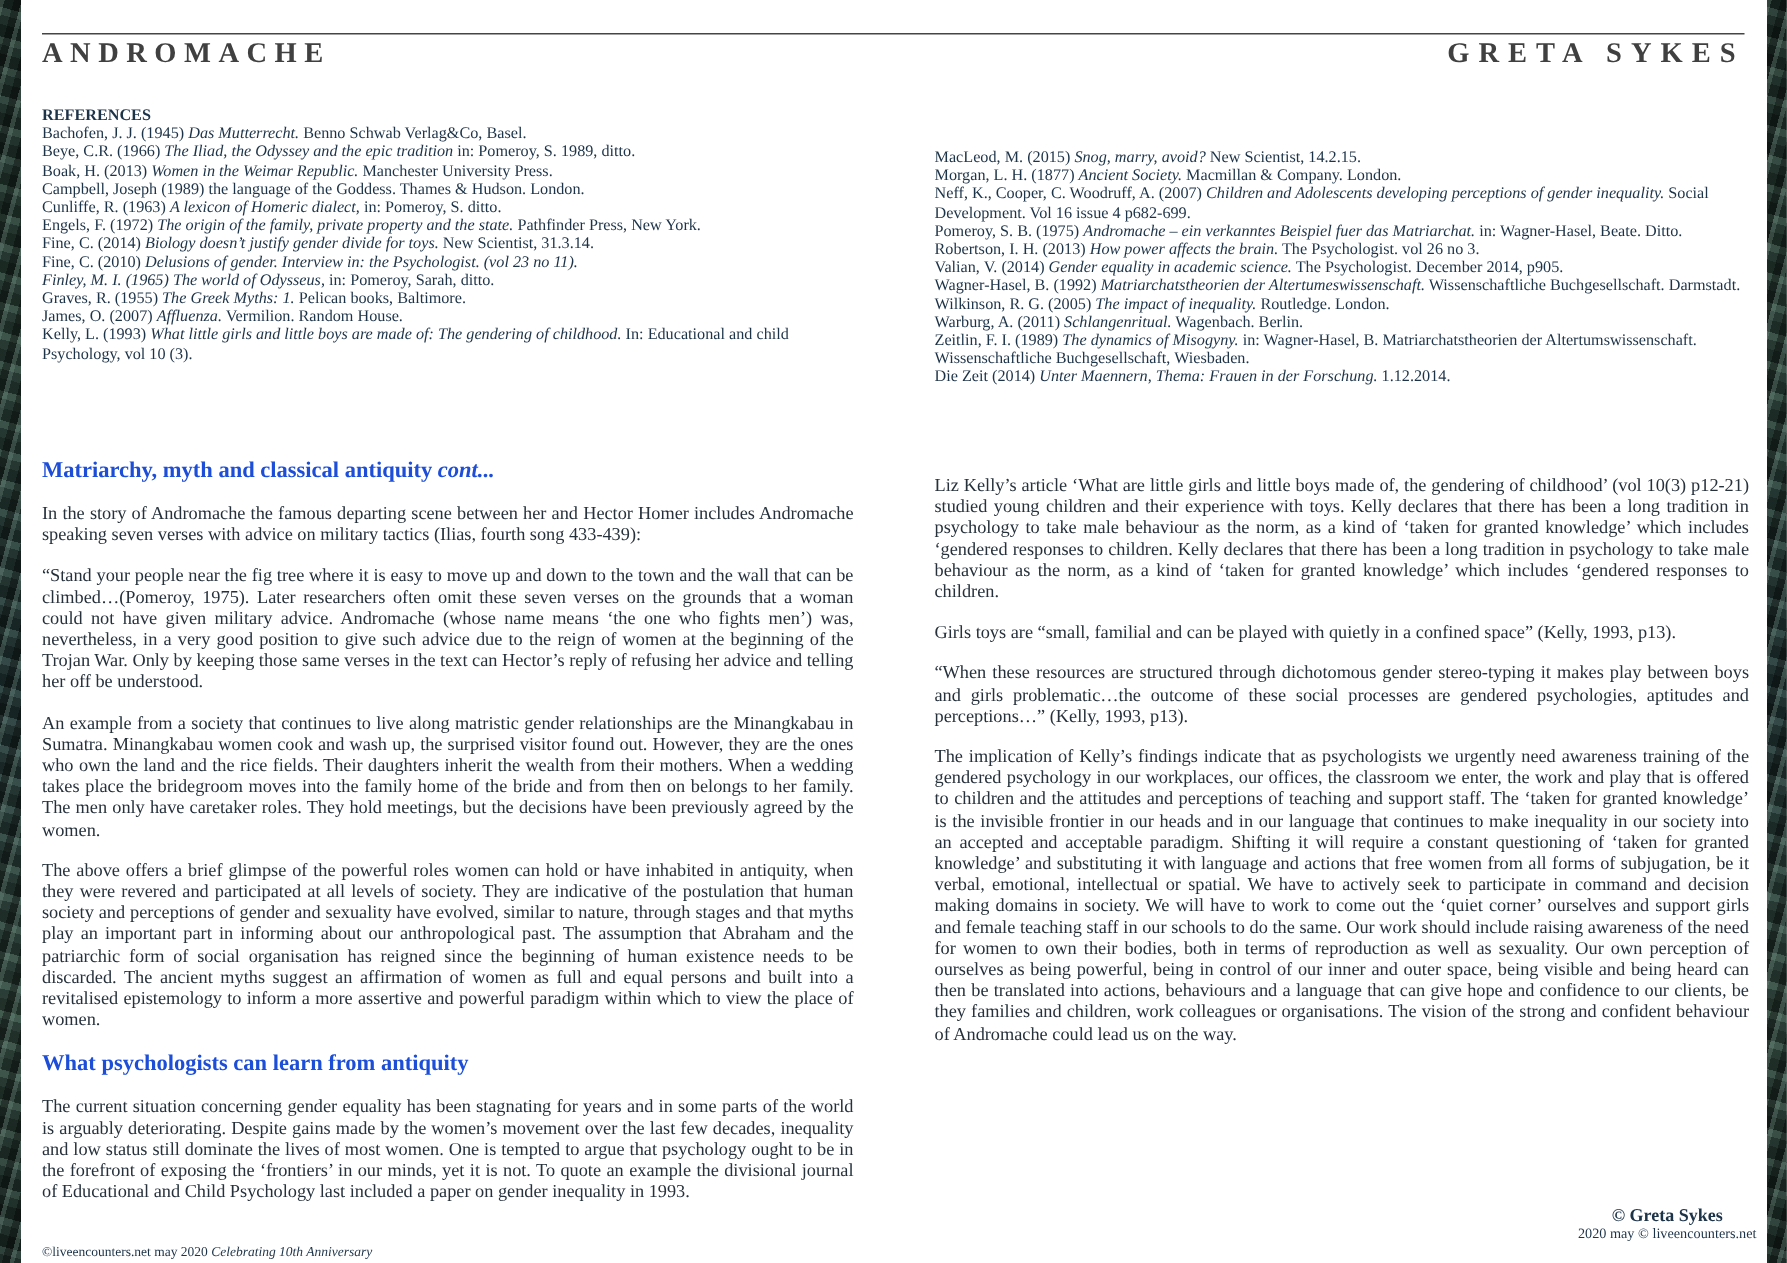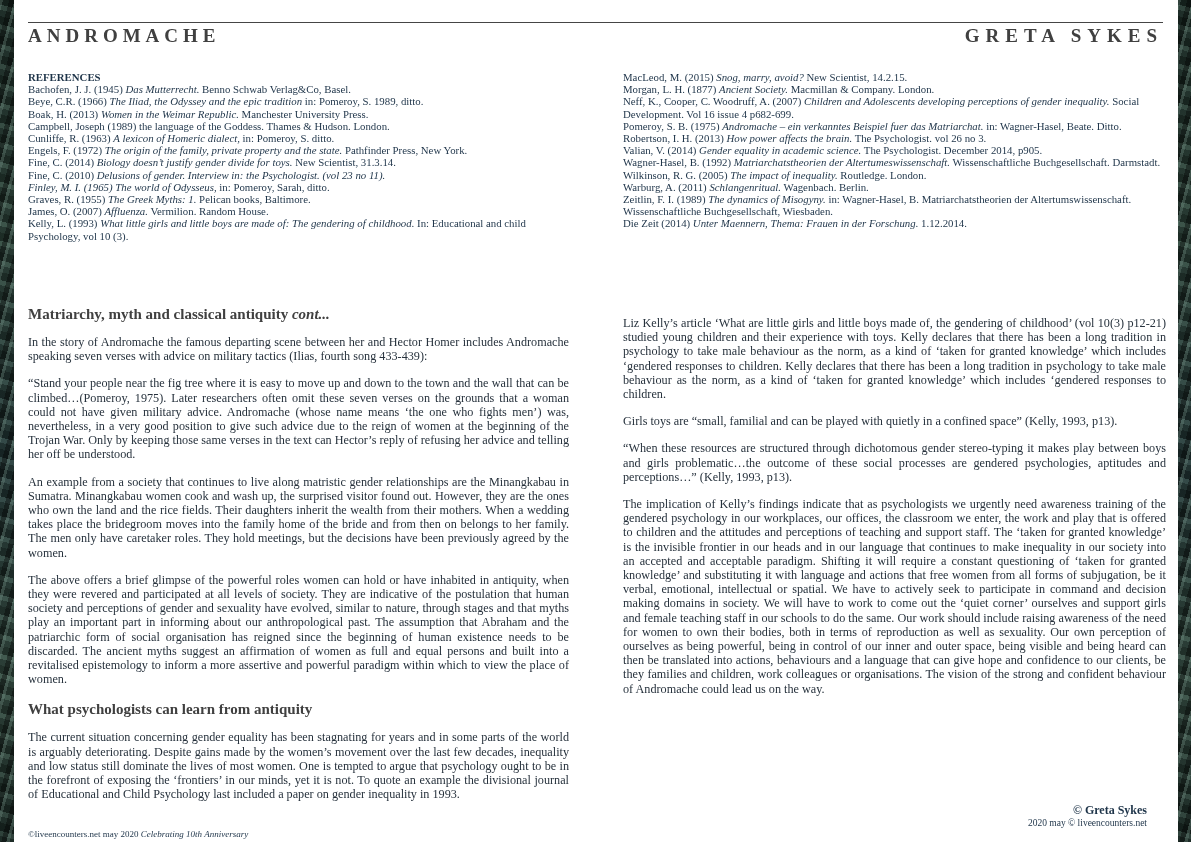--- a/index.html
+++ b/index.html
@@ -35,54 +35,54 @@
   .page-title.left-title { left:28px; }
   .page-title.right-title { right:28px; letter-spacing:6px; }
 
   .refs-col {
     position:absolute; top:71px;
     width:548px;
     font-size:10.8px; line-height:12.2px;
     color:#1d3348;
   }
   .refs-col.rleft  { left:28px; }
-  .refs-col.rright { left:623px; }
+  .refs-col.rright { left:623px;margin-top:28px; }
   .refs-title { font-weight:bold; }
   .ref-entry { }
 
   .article-col {
     position:absolute;
     width:541px;
     font-size:12.2px; line-height:14.2px;
     text-align:justify;
     color:#26313c;
   }
   .article-col.aleft  { left:28px;  top:306px; width:541px; }
   .article-col.aright { left:623px; top:316px; width:543px; }
 
   .blk-h {
     font-size:15px; line-height:17px; font-weight:bold;
-    color:#404040;
+    color:#1d4ed8;
     margin:0 0 12px 0;
     text-align:left;
   }
   .blk-h + .blk-h, .blk-p + .blk-h { margin-top:15px; }
   .blk-p { margin:0 0 13px 0; }
   .blk-p:last-child { margin-bottom:0; }
   .article-col.aright .blk-p:first-child { }
 
   .it { font-style:italic; }
 
   .footer-left {
     position:absolute; left:28px; top:829px;
     font-size:9px; line-height:10px; color:#1d3348;text-align:right;
   }
   .footer-right {
-    position:absolute; right:44px; top:803px;
-    text-align:right; color:#1d3348;
+    position:absolute; right:20px; top:803px;
+    text-align:center; color:#1d3348;
   }
   .footer-right .fr-name { font-size:12px; font-weight:bold; line-height:14px; }
   .footer-right .fr-credit { font-size:9.5px; line-height:12px; }
 </style>
 </head>
 <body>
 
 <div class="edge-strip left"></div>
 <div class="edge-strip right"></div>
 

